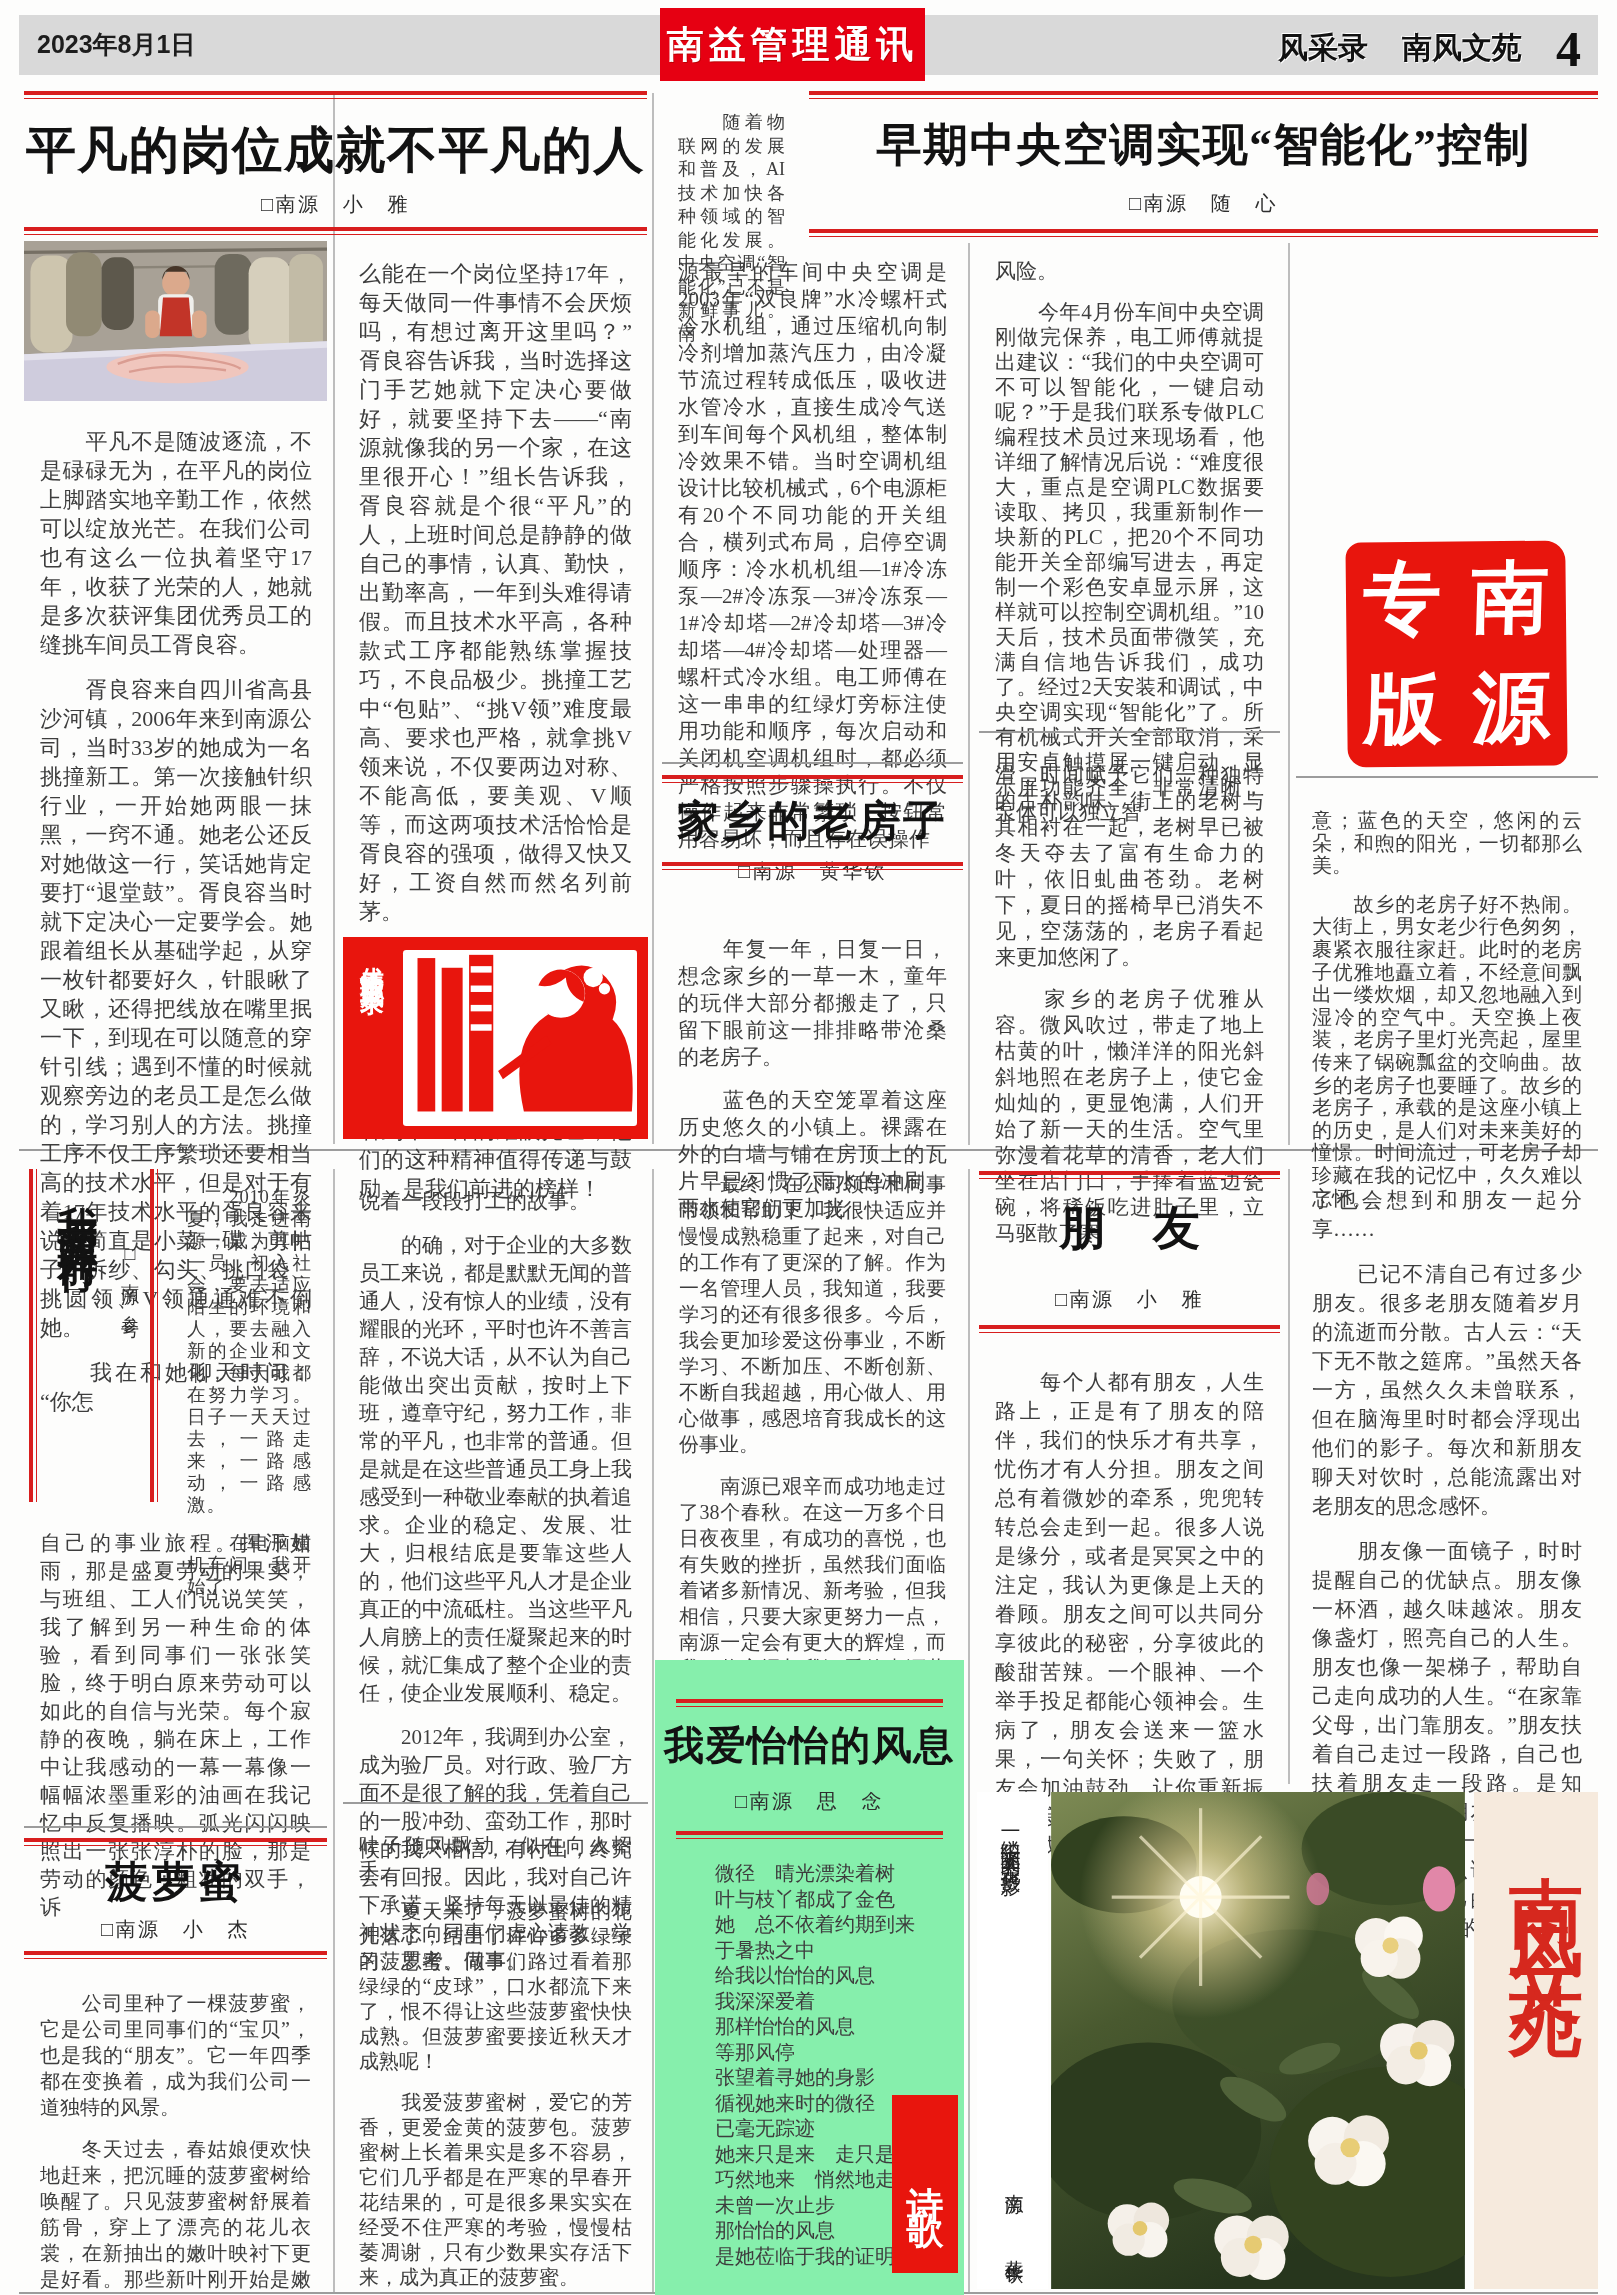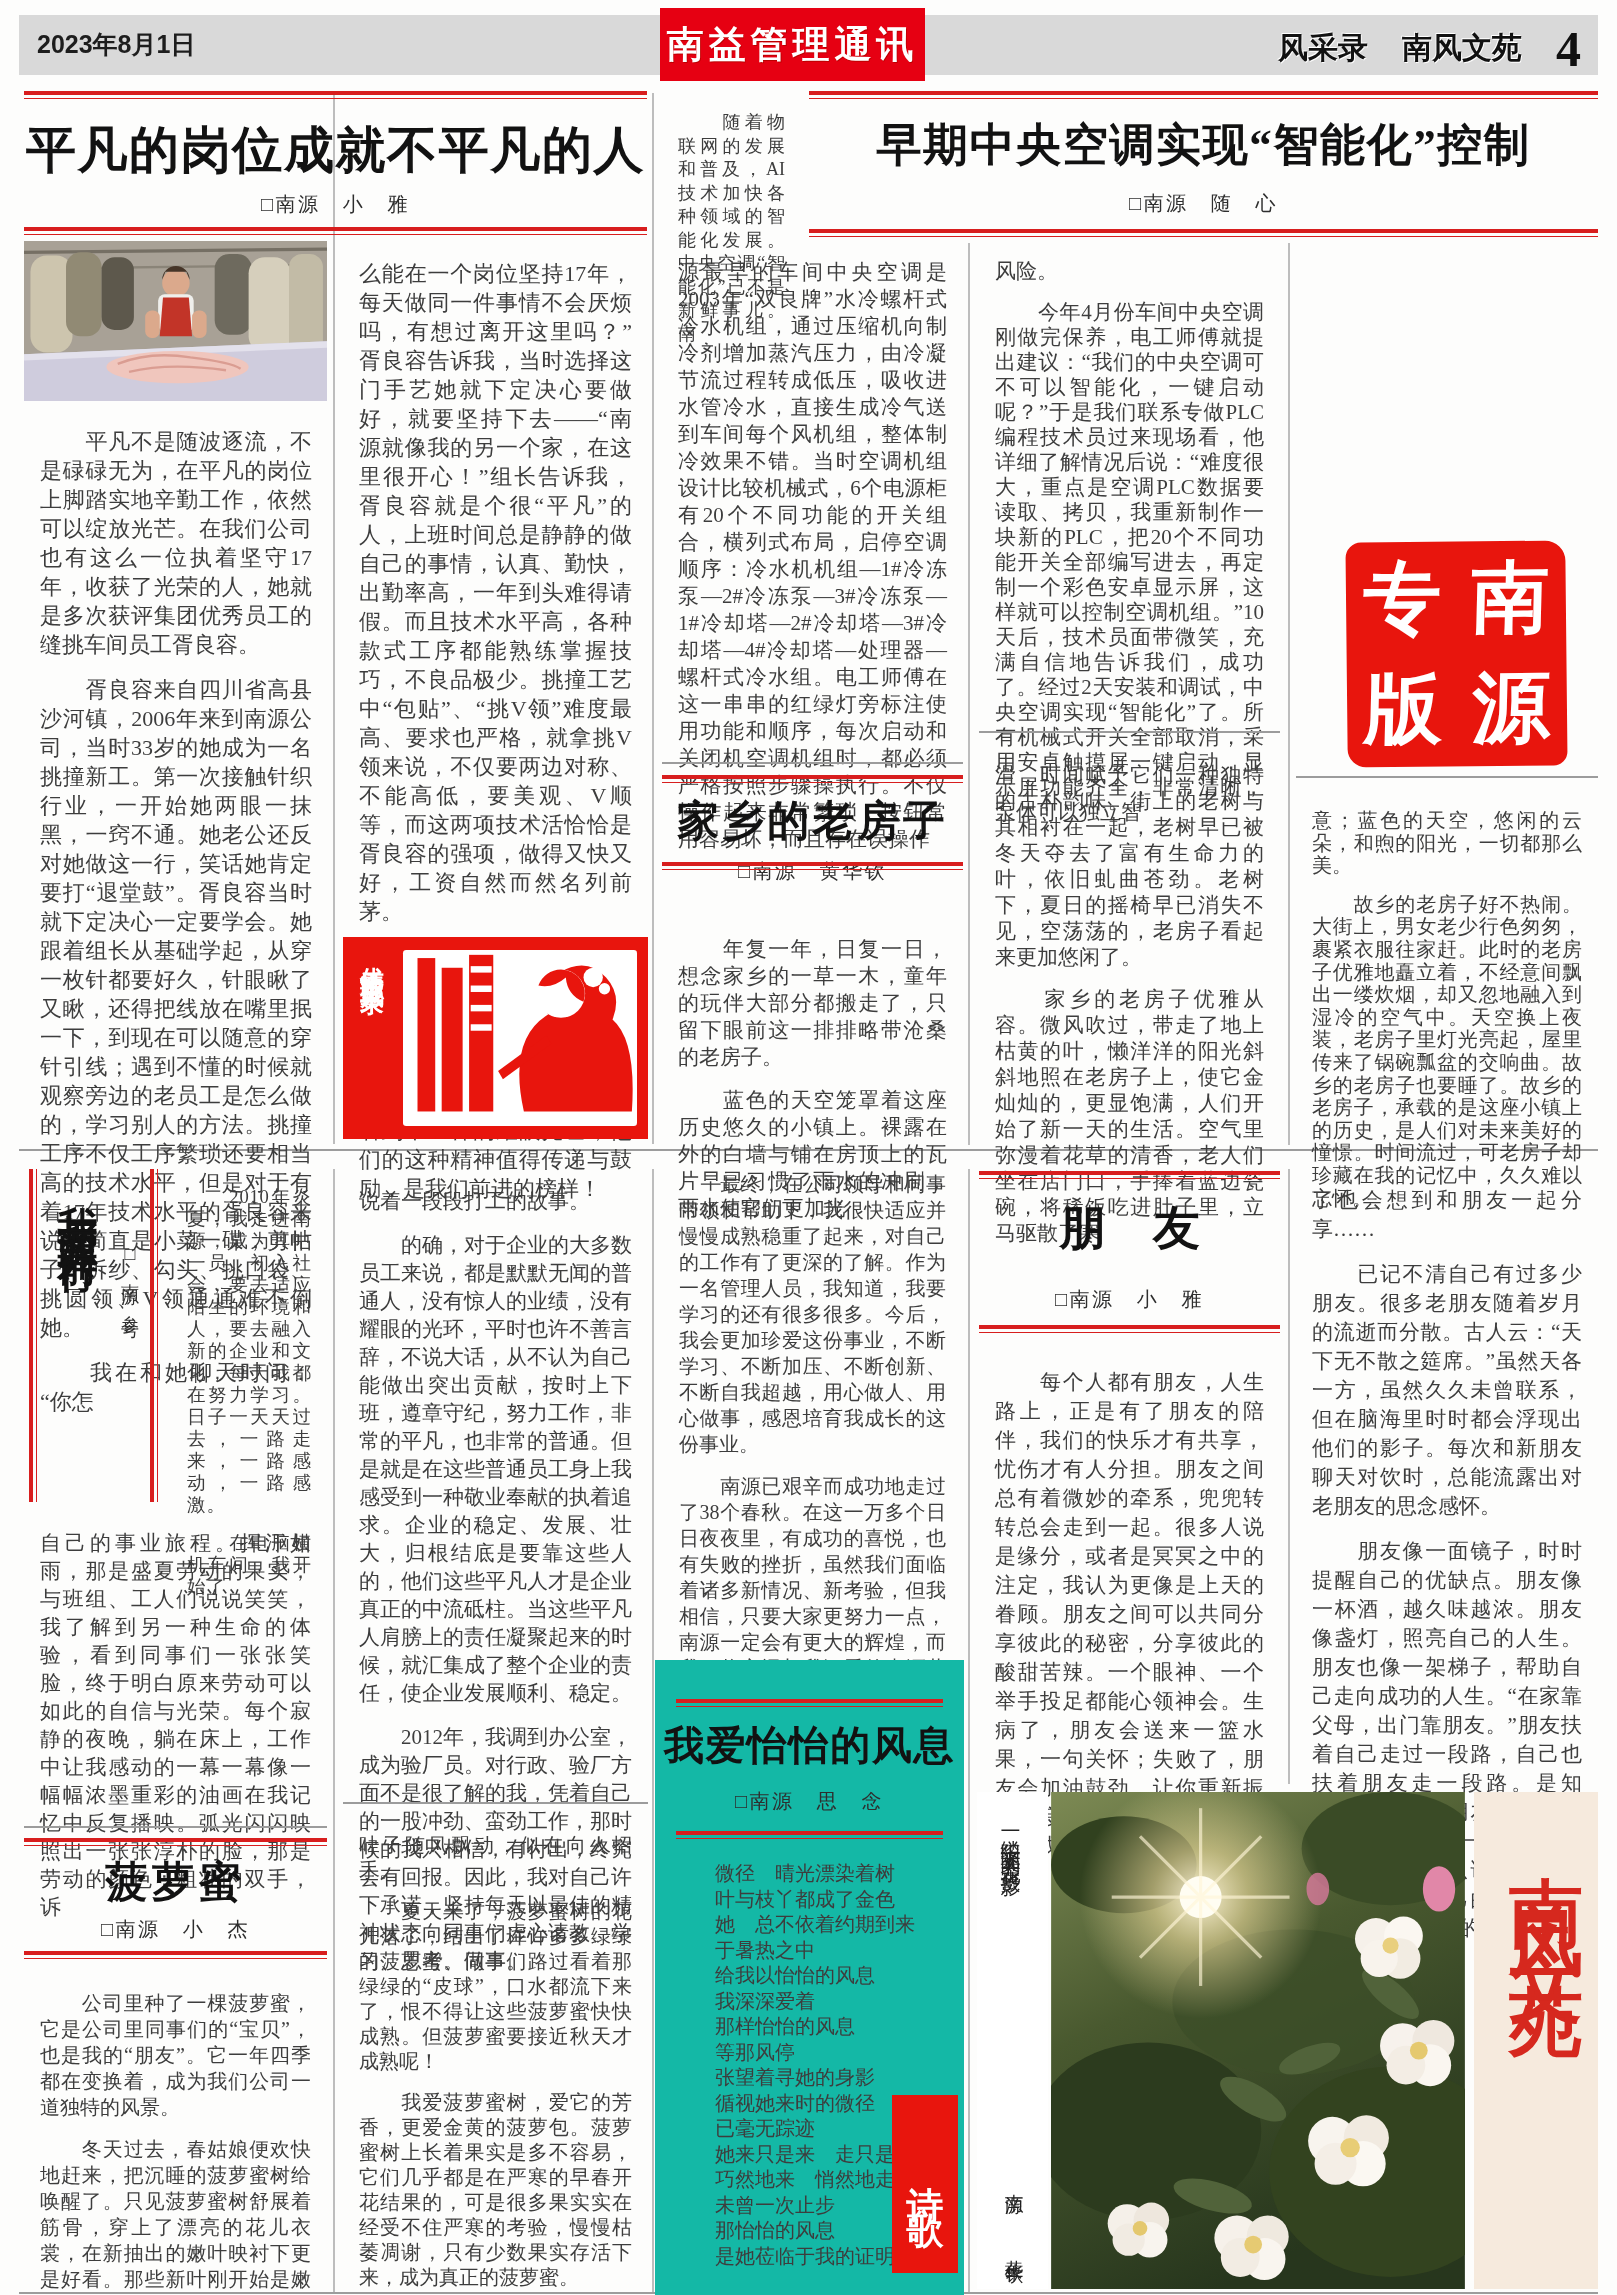--- a/index.html
+++ b/index.html
@@ -42,21 +42,21 @@
   .vtitle{font-weight:900;color:#121212;font-size:40px;letter-spacing:8px;}
   .vbyline{font-size:18px;color:#2e2e2e;letter-spacing:4.9px;}
   
   .redbox{background:#e8150d;}
   .badge-label{color:#fff;font-weight:700;font-size:23.5px;letter-spacing:3.2px;}
   .seal{background:#e8150d;border-radius:13px 18px 11.3px 16px;transform:rotate(-0.6deg);
         display:grid;grid-template-columns:1fr 1fr;grid-template-rows:1fr 1fr;
         box-shadow:0 0 0 2.4px #e8150d;}
   .seal span{color:#fff;font-size:78px;font-weight:900;display:flex;align-items:center;justify-content:center;
         font-family:"Liberation Serif",serif;transform:skewX(-2deg);}
-  .poembox{background:#14b8a6;}
+  .poembox{background:#86efac;}
   .poem{white-space:pre-line;font-size:20px;line-height:25.5px;color:#3d3d3d;}
   .poemtag{background:#e8150d;color:#fff;display:flex;align-items:center;justify-content:center;}
   .poemtag .vt{font-size:37px;font-weight:700;letter-spacing:27.5px;}
   .cream{background:#f6eadd;}
   .brush{color:#d6281e;font-weight:900;font-size:74px;letter-spacing:36px;font-family:"Liberation Serif",serif;}
   .cap{font-size:20px;color:#222;letter-spacing:4px;}
   .credit{font-size:18.6px;color:#222;letter-spacing:3.2px;}
 </style>
 </head>
 <body>

